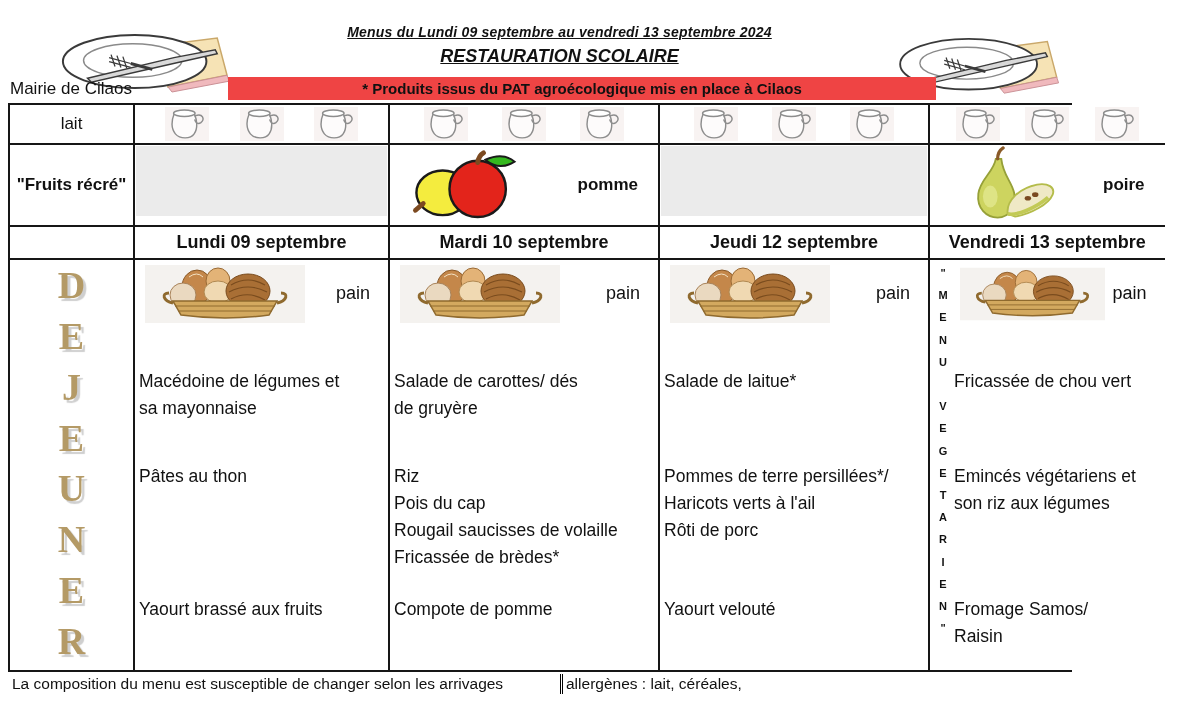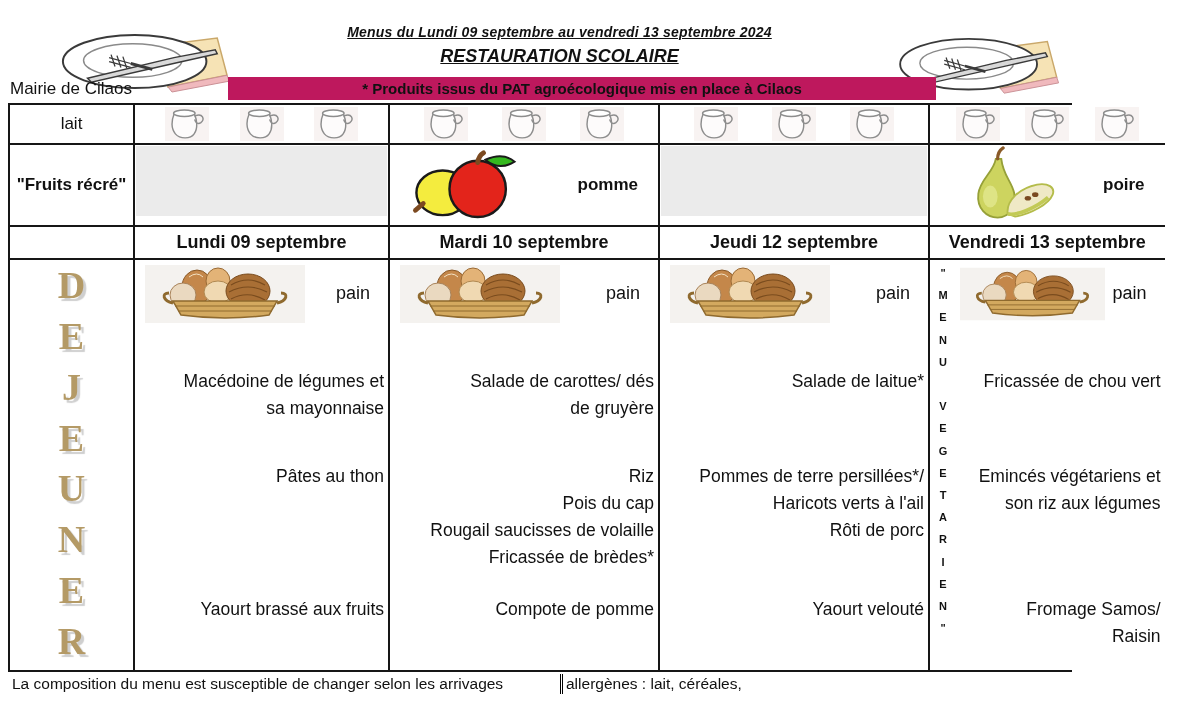--- a/index.html
+++ b/index.html
@@ -17,21 +17,21 @@
     font-size:14px; font-weight:bold; font-style:italic;
     text-decoration:underline; letter-spacing:.2px;
   }
   .title-line2 {
     margin-top:6px; font-size:18px; font-weight:bold; font-style:italic;
     text-decoration:underline;
   }
   .org-name { position:absolute; left:10px; top:79px; font-size:17px; font-weight:normal; }
   .pat-banner {
     position:absolute; left:228px; top:77px; width:708px; height:23px;
-    background:#be185d; font-size:15px; font-weight:bold; text-align:center;
+    background:#ef4444; font-size:15px; font-weight:bold; text-align:center;
     line-height:23px;
   }
   
   .menu-table {
     position:absolute; left:8px; top:103px; width:1064px; height:569px;
     border:2px solid #161616;
     display:grid;
     grid-template-columns:125px 255px 270px 270px 1fr;
     grid-template-rows:40px 82px 33px 1fr;
   }
@@ -56,21 +56,21 @@
     font-family:"Liberation Serif", serif; font-weight:bold; font-size:38px;
     color:#b49a66; text-shadow:3px 3px 1px #cfcfcf; line-height:1;
   }
   
   .day-main { font-size:17.5px; }
   .pain-row { position:absolute; top:5px; left:0; right:0; height:60px; }
   .basket-bg { position:absolute; left:10px; top:0; width:160px; height:58px; }
   .basket-bg svg { width:100%; height:100%; }
   .pain-label { position:absolute; right:18px; top:18px; font-size:18px; }
   .starter, .plat, .dessert {
-    position:absolute; left:4px; right:4px; text-align:right;
+    position:absolute; left:4px; right:4px; text-align:left;
     line-height:27px; white-space:pre-line;
   }
   .starter { top:108px; }
   .plat    { top:203px; }
   .dessert { top:336px; }
   
   .veg-strip {
     position:absolute; left:2px; top:2px; bottom:0; width:22px;
     font-size:11px; font-weight:bold; line-height:22.2px; text-align:center;
     white-space:pre-line;

